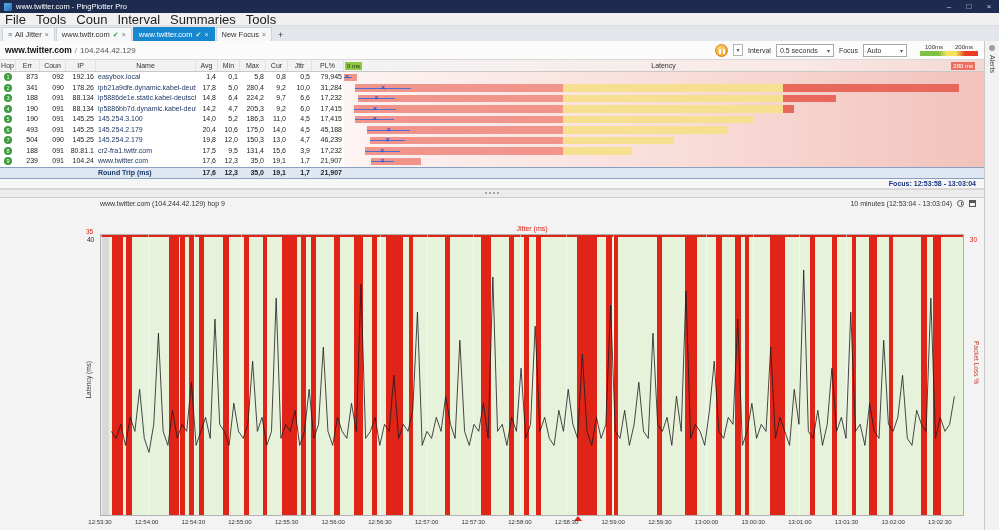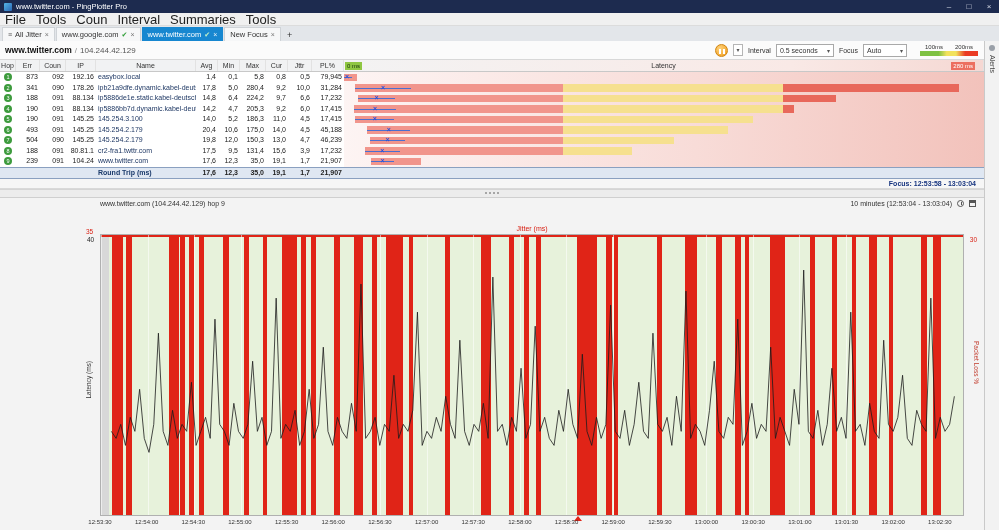--- a/index.html
+++ b/index.html
@@ -166,21 +166,21 @@
     <span class="menu-item">Tools</span>
   </div>
 
   <div class="tabbar">
     <div class="tab">
       <span class="tab-icon">≡</span>
       <span>All Jitter</span>
       <span class="close">×</span>
     </div>
     <div class="tab">
-      <span>www.google.com</span>
+      <span>www.twttr.com</span>
       <span class="check">✔</span>
       <span class="close">×</span>
     </div>
     <div class="tab active">
       <span>www.twitter.com</span>
       <span class="check">✔</span>
       <span class="close">×</span>
     </div>
     <div class="tab">
       <span>New Focus</span>

